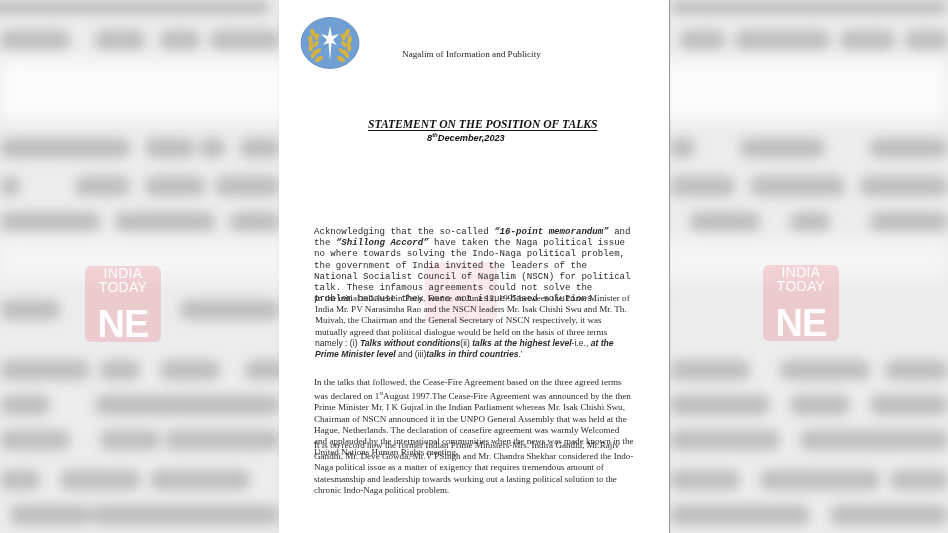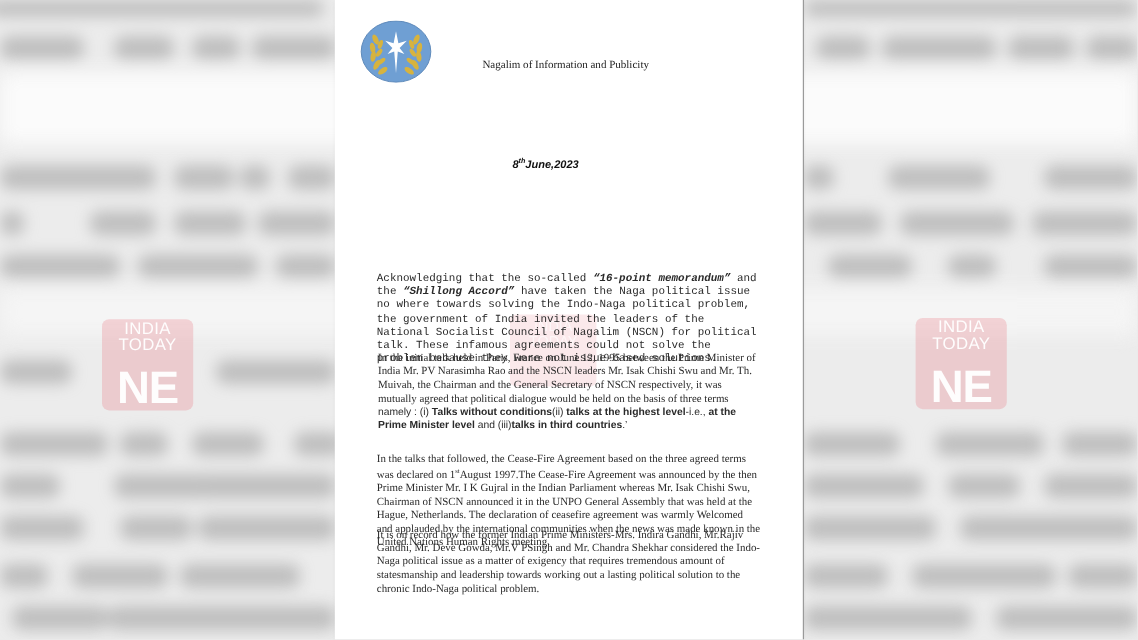--- a/index.html
+++ b/index.html
@@ -58,21 +58,21 @@
   }
   .stmt-date sup { font-size: 6px; }
 
   .para {
     position: absolute; left: 35px; width: 320px;
     font-size: 9.1px; line-height: 11.2px; color: #2a2a2a;
     text-align: left;
   }
   .para .q { font-weight: bold; font-style: italic; }
   .para .sans { font-family: "Liberation Sans", sans-serif; font-size: 8.6px; }
-  .para .sans b { }
+  .para .sans b { font-style: italic; }
   .p1 { top: 183px; }
   .p2 { top: 226px; font-family: Liberation Mono, monospace; }
   .p3 { top: 293px; left: 36px; }
   .p4 { top: 377px; }
   .p5 { top: 440px; }
   .para sup { font-size: 5.5px; }
 
   .center-wm {
     position: absolute; left: 146px; top: 262px; width: 72px; height: 60px;
     background: rgba(232, 120, 130, 0.16); border-radius: 5px;
@@ -191,22 +191,25 @@
       <ellipse cx="43" cy="20" rx="1.8" ry="3.8" transform="rotate(-20 43 20)"></ellipse>
       <ellipse cx="44" cy="27" rx="1.8" ry="3.8" transform="rotate(-35 44 27)"></ellipse>
       <ellipse cx="42" cy="34" rx="1.8" ry="3.8" transform="rotate(-50 42 34)"></ellipse>
     </g>
 
     <path d="M30 9 L32 19 L39 17 L33 23 L37 28 L31.5 26 L30 44 L28.5 26 L23 28 L27 23 L21 17 L28 19 Z" fill="#ffffff"></path>
   </svg>
 
   <div class="org-sub">Nagalim of Information and Publicity</div>
 
+  <div class="stmt-title">
+    <span style="display:inline-block;width:36px;"></span><span>STATEMENT ON THE POSITION OF TALKS</span>
+  </div>
   <div class="stmt-date">
-    <span>8</span><sup>th</sup><span>June,2023</span>
+    <span>8</span><sup>th</sup><span>December,2023</span>
   </div>
 
 
   <p class="para p2" style="margin:0;">
     <span>Acknowledging that the so-called </span><span class="q">“16-point memorandum”</span><span> and the </span><span class="q">“Shillong Accord”</span><span> have taken the Naga political issue no where towards solving the Indo-Naga political problem, the government of India invited the leaders of the National Socialist Council of Nagalim (NSCN) for political talk. These infamous agreements could not solve the problem because they were not issue-based solutions.</span>
   </p>
 
   <p class="para p3" style="margin:0;">
     <span>In the initial talk held in Paris, France on June 12, 1995 between the Prime Minister of India Mr. PV Narasimha Rao and the NSCN leaders Mr. Isak Chishi Swu and Mr. Th. Muivah, the Chairman and the General Secretary of NSCN respectively, it was mutually agreed that political dialogue would be held on the basis of three terms </span><span class="sans"><span>namely : (i) </span><b>Talks without conditions</b><span>(ii) </span><b>talks at the highest level</b><span>-i.e., </span><b>at the Prime Minister level</b><span> and (iii)</span><b>talks in third countries</b><span>.’</span></span>
   </p>

